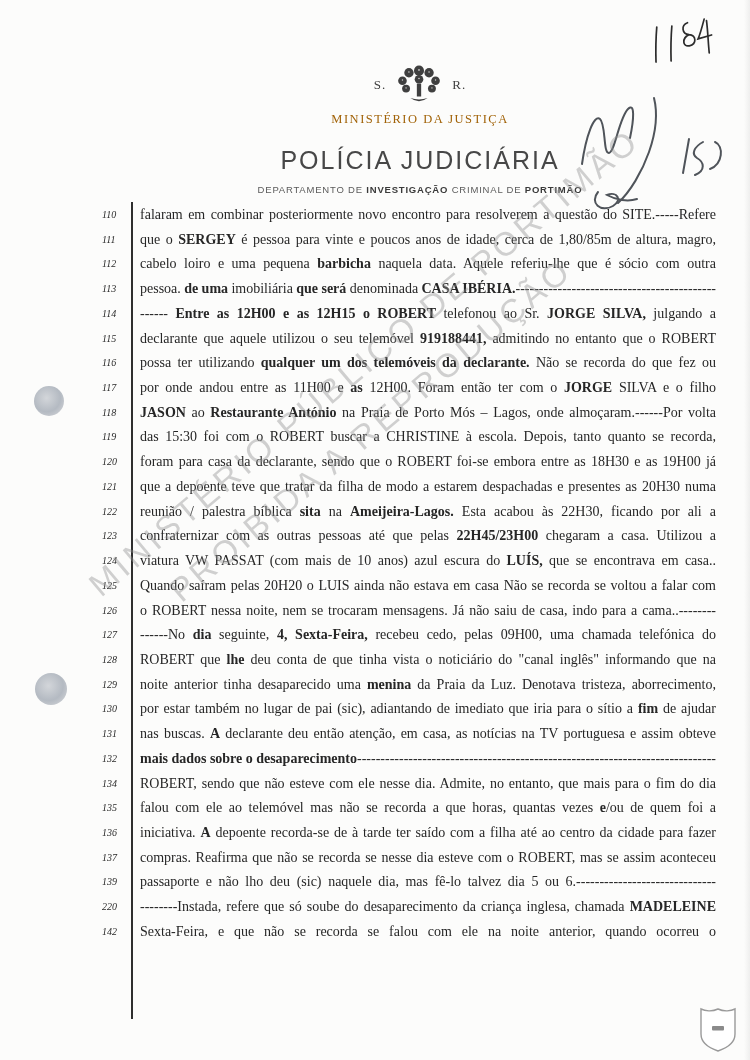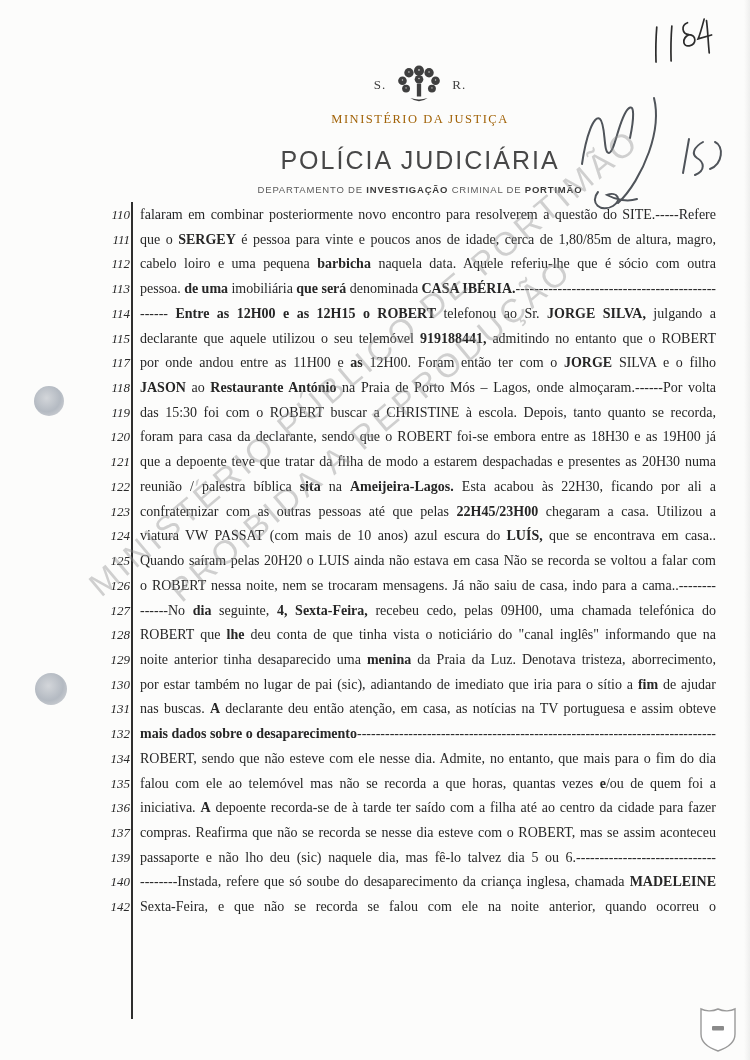--- a/index.html
+++ b/index.html
@@ -21,22 +21,22 @@
   .dept .b{color:#3a3a3a;margin-top:21px;}
 
   
   .hw-num{position:absolute;left:640px;top:14px;width:86px;height:52px;transform:rotate(-12deg);}
   .hw-sign{position:absolute;left:572px;top:72px;width:180px;height:145px;}
 
   
   .vrule{position:absolute;left:131px;top:202px;width:1.6px;height:817px;background:#2e2e2e;}
   .doc-body{position:absolute;left:102px;top:203px;width:614px;}
   .line-row{display:flex;height:24.72px;}
-  .line-num{flex:none;width:28px;font-style:italic;font-size:13px;color:#2a2a2a;
-            line-height:24.72px;text-align:right;}
+  .line-num{flex:none;width:28px;font-style:italic;font-size:10px;color:#2a2a2a;
+            line-height:24.72px;}
   .line-text{margin-left:10px;width:576px;height:24.72px;overflow:hidden;
              font-size:14px;line-height:24.72px;word-spacing:-0.3px;
              text-align:justify;text-align-last:justify;}
   .b{font-weight:bold;}
 
   
   .watermark{position:absolute;left:30px;top:330px;width:700px;
              transform:rotate(-40deg);transform-origin:50% 50%;
              pointer-events:none;z-index:5;}
   .wm-line{font-family:"Liberation Sans",sans-serif;font-size:33px;letter-spacing:4px;
@@ -128,20 +128,24 @@
       </div>
       <div class="line-row">
         <span class="line-num">114</span>
         <span class="line-text"><span>------ </span><span class="b">Entre as 12H00 e as 12H15 o ROBERT</span><span> telefonou ao Sr. </span><span class="b">JORGE SILVA,</span><span> julgando a</span></span>
       </div>
       <div class="line-row">
         <span class="line-num">115</span>
         <span class="line-text"><span>declarante que aquele utilizou o seu telemóvel </span><span class="b">919188441,</span><span> admitindo no entanto que o ROBERT</span></span>
       </div>
       <div class="line-row">
+        <span class="line-num">116</span>
+        <span class="line-text"><span>possa ter utilizando </span><span class="b">qualquer um dos telemóveis da declarante.</span><span> Não se recorda do que fez ou</span></span>
+      </div>
+      <div class="line-row">
         <span class="line-num">117</span>
         <span class="line-text"><span>por onde andou entre as 11H00 e </span><span class="b">as</span><span> 12H00. Foram então ter com o </span><span class="b">JORGE</span><span> SILVA e o filho</span></span>
       </div>
       <div class="line-row">
         <span class="line-num">118</span>
         <span class="line-text"><span class="b">JASON</span><span> ao </span><span class="b">Restaurante António</span><span> na Praia de Porto Mós – Lagos, onde almoçaram.------Por volta</span></span>
       </div>
       <div class="line-row">
         <span class="line-num">119</span>
         <span class="line-text"><span>das 15:30 foi com o ROBERT buscar a CHRISTINE à escola. Depois, tanto quanto se recorda,</span></span>
@@ -212,21 +216,21 @@
       </div>
       <div class="line-row">
         <span class="line-num">137</span>
         <span class="line-text"><span>compras. Reafirma que não se recorda se nesse dia esteve com o ROBERT, mas se assim aconteceu</span></span>
       </div>
       <div class="line-row">
         <span class="line-num">139</span>
         <span class="line-text"><span>passaporte e não lho deu (sic) naquele dia, mas fê-lo talvez dia 5 ou 6.------------------------------</span></span>
       </div>
       <div class="line-row">
-        <span class="line-num">140</span>
+        <span class="line-num">220</span>
         <span class="line-text"><span>--------Instada, refere que só soube do desaparecimento da criança inglesa, chamada </span><span class="b">MADELEINE</span></span>
       </div>
       <div class="line-row">
         <span class="line-num">142</span>
         <span class="line-text"><span>Sexta-Feira, e que não se recorda se falou com ele na noite anterior, quando ocorreu o</span></span>
       </div>
     </div>
 
   <div class="watermark">
     <div class="wm-line">MINISTÉRIO PÚBLICO DE PORTIMÃO</div>

